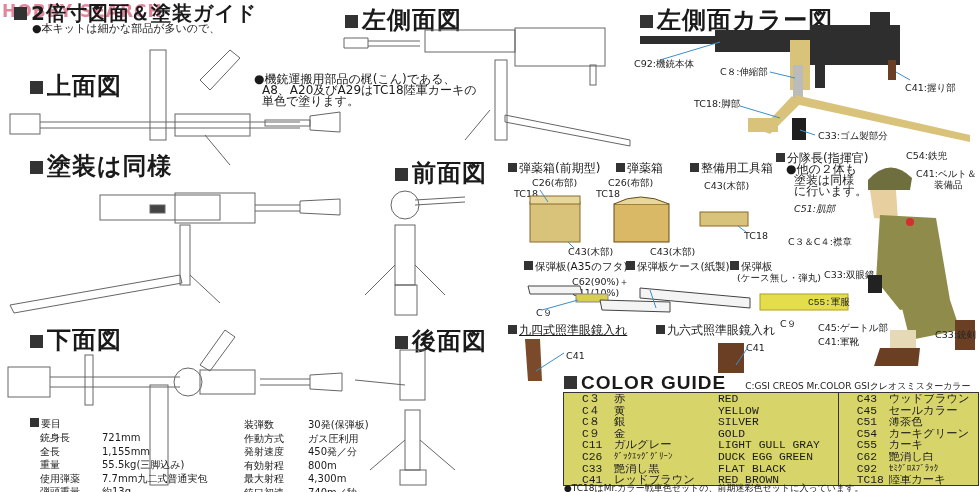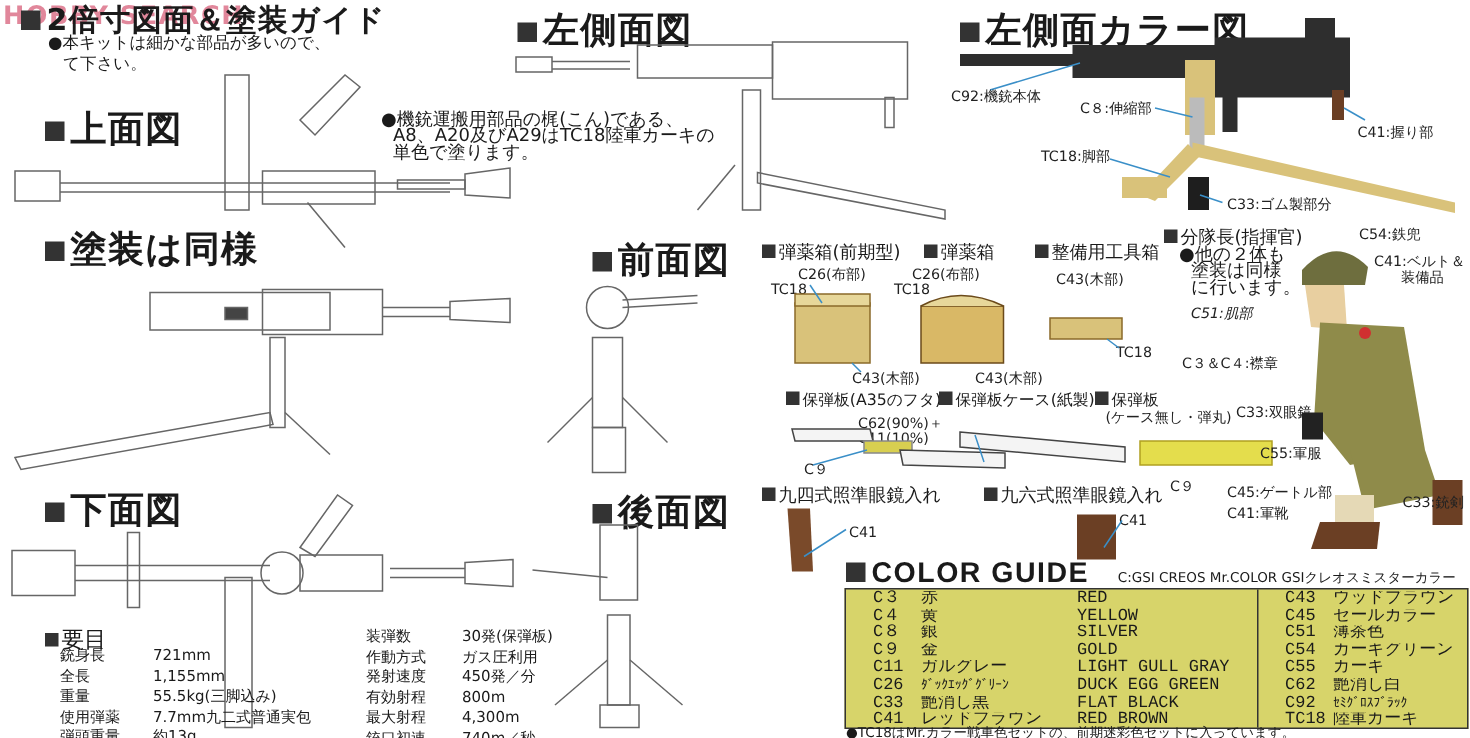--- a/index.html
+++ b/index.html
@@ -26,21 +26,20 @@
 </style>
 </head>
 <body>
 
 <div class="abs watermark" style="left:2px;top:1px;">HOBBY SEARCH</div>
 <div class="abs h-title" style="left:14px;top:0px;font-size:20px;">
   <span class="sq"></span><span>2倍寸図面＆塗装ガイド</span>
 </div>
 <div class="abs note" style="left:32px;top:22px;">
   <div>●本キットは細かな部品が多いので、</div>
-  <div style="padding-left:10px">て下さい。</div>
 </div>
 
 <div class="abs h-title" style="left:30px;top:70px;"><span class="sq"></span><span>上面図</span></div>
 <div class="abs h-title" style="left:30px;top:150px;"><span class="sq"></span><span>塗装は同様</span></div>
 <div class="abs h-title" style="left:30px;top:324px;"><span class="sq"></span><span>下面図</span></div>
 <div class="abs h-title" style="left:345px;top:4px;"><span class="sq"></span><span>左側面図</span></div>
 <div class="abs h-title" style="left:395px;top:157px;"><span class="sq"></span><span>前面図</span></div>
 <div class="abs h-title" style="left:395px;top:325px;"><span class="sq"></span><span>後面図</span></div>
 <div class="abs h-title" style="left:640px;top:4px;"><span class="sq"></span><span>左側面カラー図</span></div>
 
@@ -193,21 +192,21 @@
   <rect x="56" y="14" width="32" height="8" fill="#d8cf50" stroke="#888"></rect>
   <path d="M80 20 L150 22 L150 32 L82 30Z" fill="#f4f4f4" stroke="#444"></path>
   <path d="M120 8 L230 18 L230 28 L120 18Z" fill="#f4f4f4" stroke="#444"></path>
   <rect x="240" y="14" width="88" height="16" fill="#e4dd4c" stroke="#b0a020"></rect>
   <g stroke="#3a8fc8">
       <line x1="22" y1="30" x2="58" y2="20"></line>
       <line x1="136" y1="28" x2="130" y2="10"></line>
     </g>
 </svg>
 
-<div class="abs h-sm" style="left:508px;top:322px;"><span class="sq"></span><span>九四式照準眼鏡入れ</span></div>
+<div class="abs h-sm" style="left:508px;top:322px;text-decoration:underline;"><span class="sq"></span><span>九四式照準眼鏡入れ</span></div>
 <div class="abs h-sm" style="left:656px;top:322px;"><span class="sq"></span><span>九六式照準眼鏡入れ</span></div>
 <div class="abs lbl" style="left:566px;top:350px;">C41</div>
 <div class="abs lbl" style="left:746px;top:342px;">C41</div>
 <svg style="left:520px;top:335px;" width="240" height="50">
   <path d="M5 4 L20 4 L22 46 L8 46Z" fill="#7a4a2a"></path>
   <rect x="198" y="8" width="26" height="30" fill="#6b3f24"></rect>
   <g stroke="#3a8fc8">
       <line x1="16" y1="36" x2="44" y2="18"></line>
       <line x1="216" y1="30" x2="228" y2="12"></line>
     </g>
@@ -229,26 +228,26 @@
   <rect x="115" y="160" width="20" height="30" fill="#6b3f24"></rect>
   <rect x="28" y="115" width="14" height="18" fill="#222"></rect>
   <circle cx="70" cy="62" r="4" fill="#d03030"></circle>
 </svg>
 <div class="abs lbl" style="left:906px;top:150px;">C54:鉄兜</div>
 <div class="abs lbl" style="left:916px;top:168px;">C41:ベルト＆</div>
 <div class="abs lbl" style="left:934px;top:179px;">装備品</div>
 <div class="abs lbl" style="left:794px;top:203px;font-style:italic;">C51:肌部</div>
 <div class="abs lbl" style="left:788px;top:236px;">C３＆C４:襟章</div>
 <div class="abs lbl" style="left:824px;top:269px;">C33:双眼鏡</div>
-<div class="abs lbl" style="left:840px;top:296px;">C55:軍服</div>
+<div class="abs lbl" style="left:808px;top:296px;font-family:Liberation Mono, monospace;">C55:軍服</div>
 <div class="abs lbl" style="left:818px;top:322px;">C45:ゲートル部</div>
 <div class="abs lbl" style="left:818px;top:336px;">C41:軍靴</div>
 <div class="abs lbl" style="left:935px;top:329px;">C33:銃剣</div>
 
-<div class="abs h-sm" style="left:30px;top:417px;font-size:15px;"><span class="sq"></span><span>要目</span></div>
+<div class="abs h-sm" style="left:30px;top:417px;font-size:10px;"><span class="sq"></span><span>要目</span></div>
 <table class="abs spec-table" style="left:40px;top:431px;">
   <tbody>
       <tr>
         <td style="width:62px">銃身長</td>
         <td>721mm</td>
       </tr>
   <tr>
         <td>全長</td>
         <td>1,155mm</td>
       </tr>

